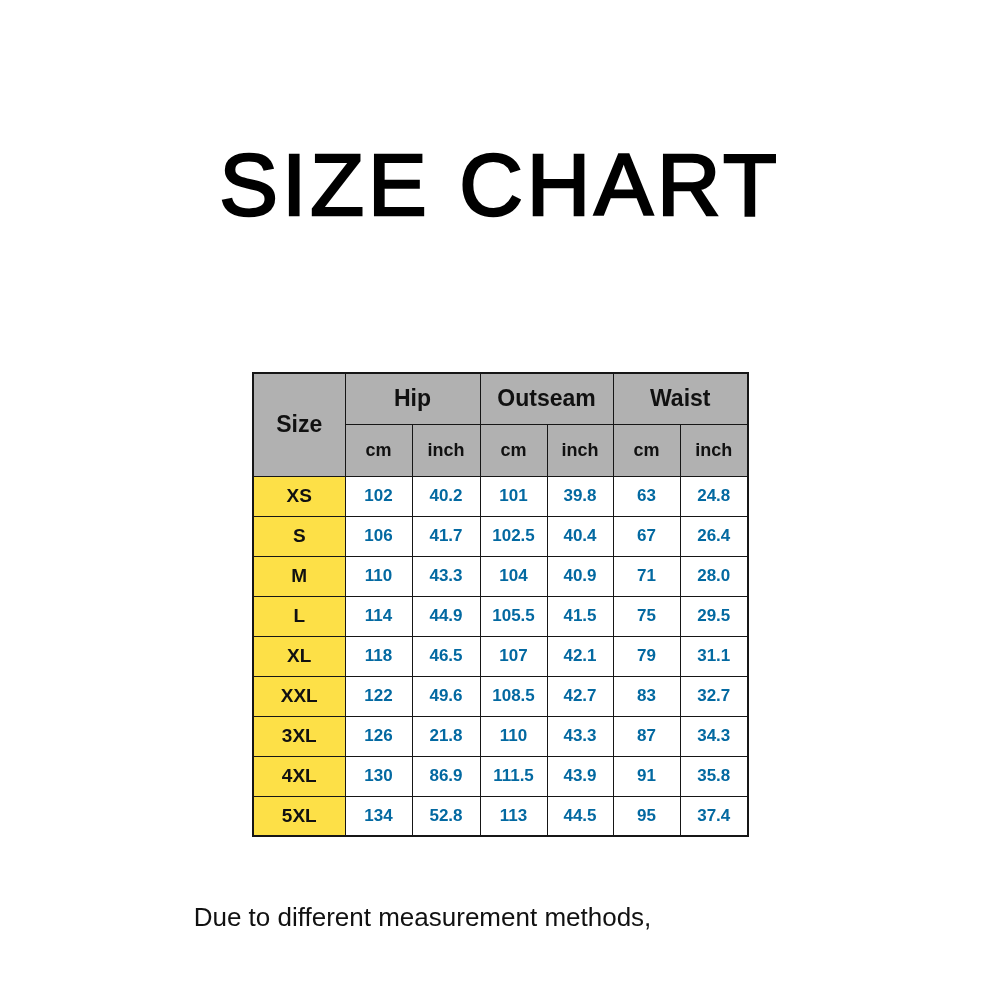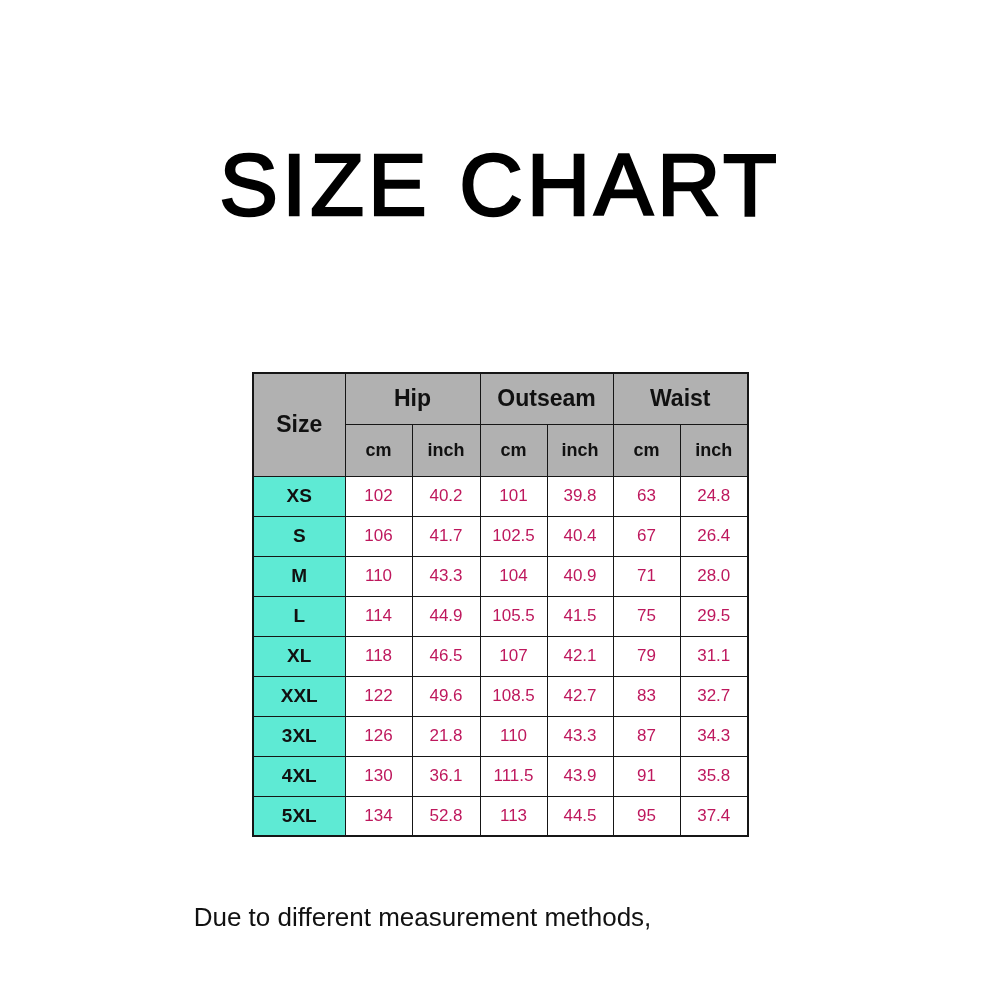--- a/index.html
+++ b/index.html
@@ -50,28 +50,28 @@
     font-weight: bold;
     font-size: 23px;
     color: #111111;
   }
   .size-table tr.group-row { height: 51px; }
   .size-table tr.unit-row th { height: 52px; font-size: 18px; }
   .size-table tbody tr { height: 40px; }
   .size-table tbody th {
     font-size: 19px;
     font-weight: bold;
-    background: #5eead4;
+    background: #fde047;
     color: #111111;
   }
   .size-table tbody td {
     font-size: 17px;
-    font-weight: normal;
+    font-weight: bold;
     background: #ffffff;
-    color: #be185d;
+    color: #0369a1;
   }
 
   .footer {
     position: absolute;
     top: 901px;
     left: 0;
     width: 845px;
     text-align: center;
     font-size: 26px;
     line-height: 33px;
@@ -171,21 +171,21 @@
         <td>126</td>
         <td>21.8</td>
         <td>110</td>
         <td>43.3</td>
         <td>87</td>
         <td>34.3</td>
       </tr>
       <tr>
         <th>4XL</th>
         <td>130</td>
-        <td>36.1</td>
+        <td>86.9</td>
         <td>111.5</td>
         <td>43.9</td>
         <td>91</td>
         <td>35.8</td>
       </tr>
       <tr>
         <th>5XL</th>
         <td>134</td>
         <td>52.8</td>
         <td>113</td>

